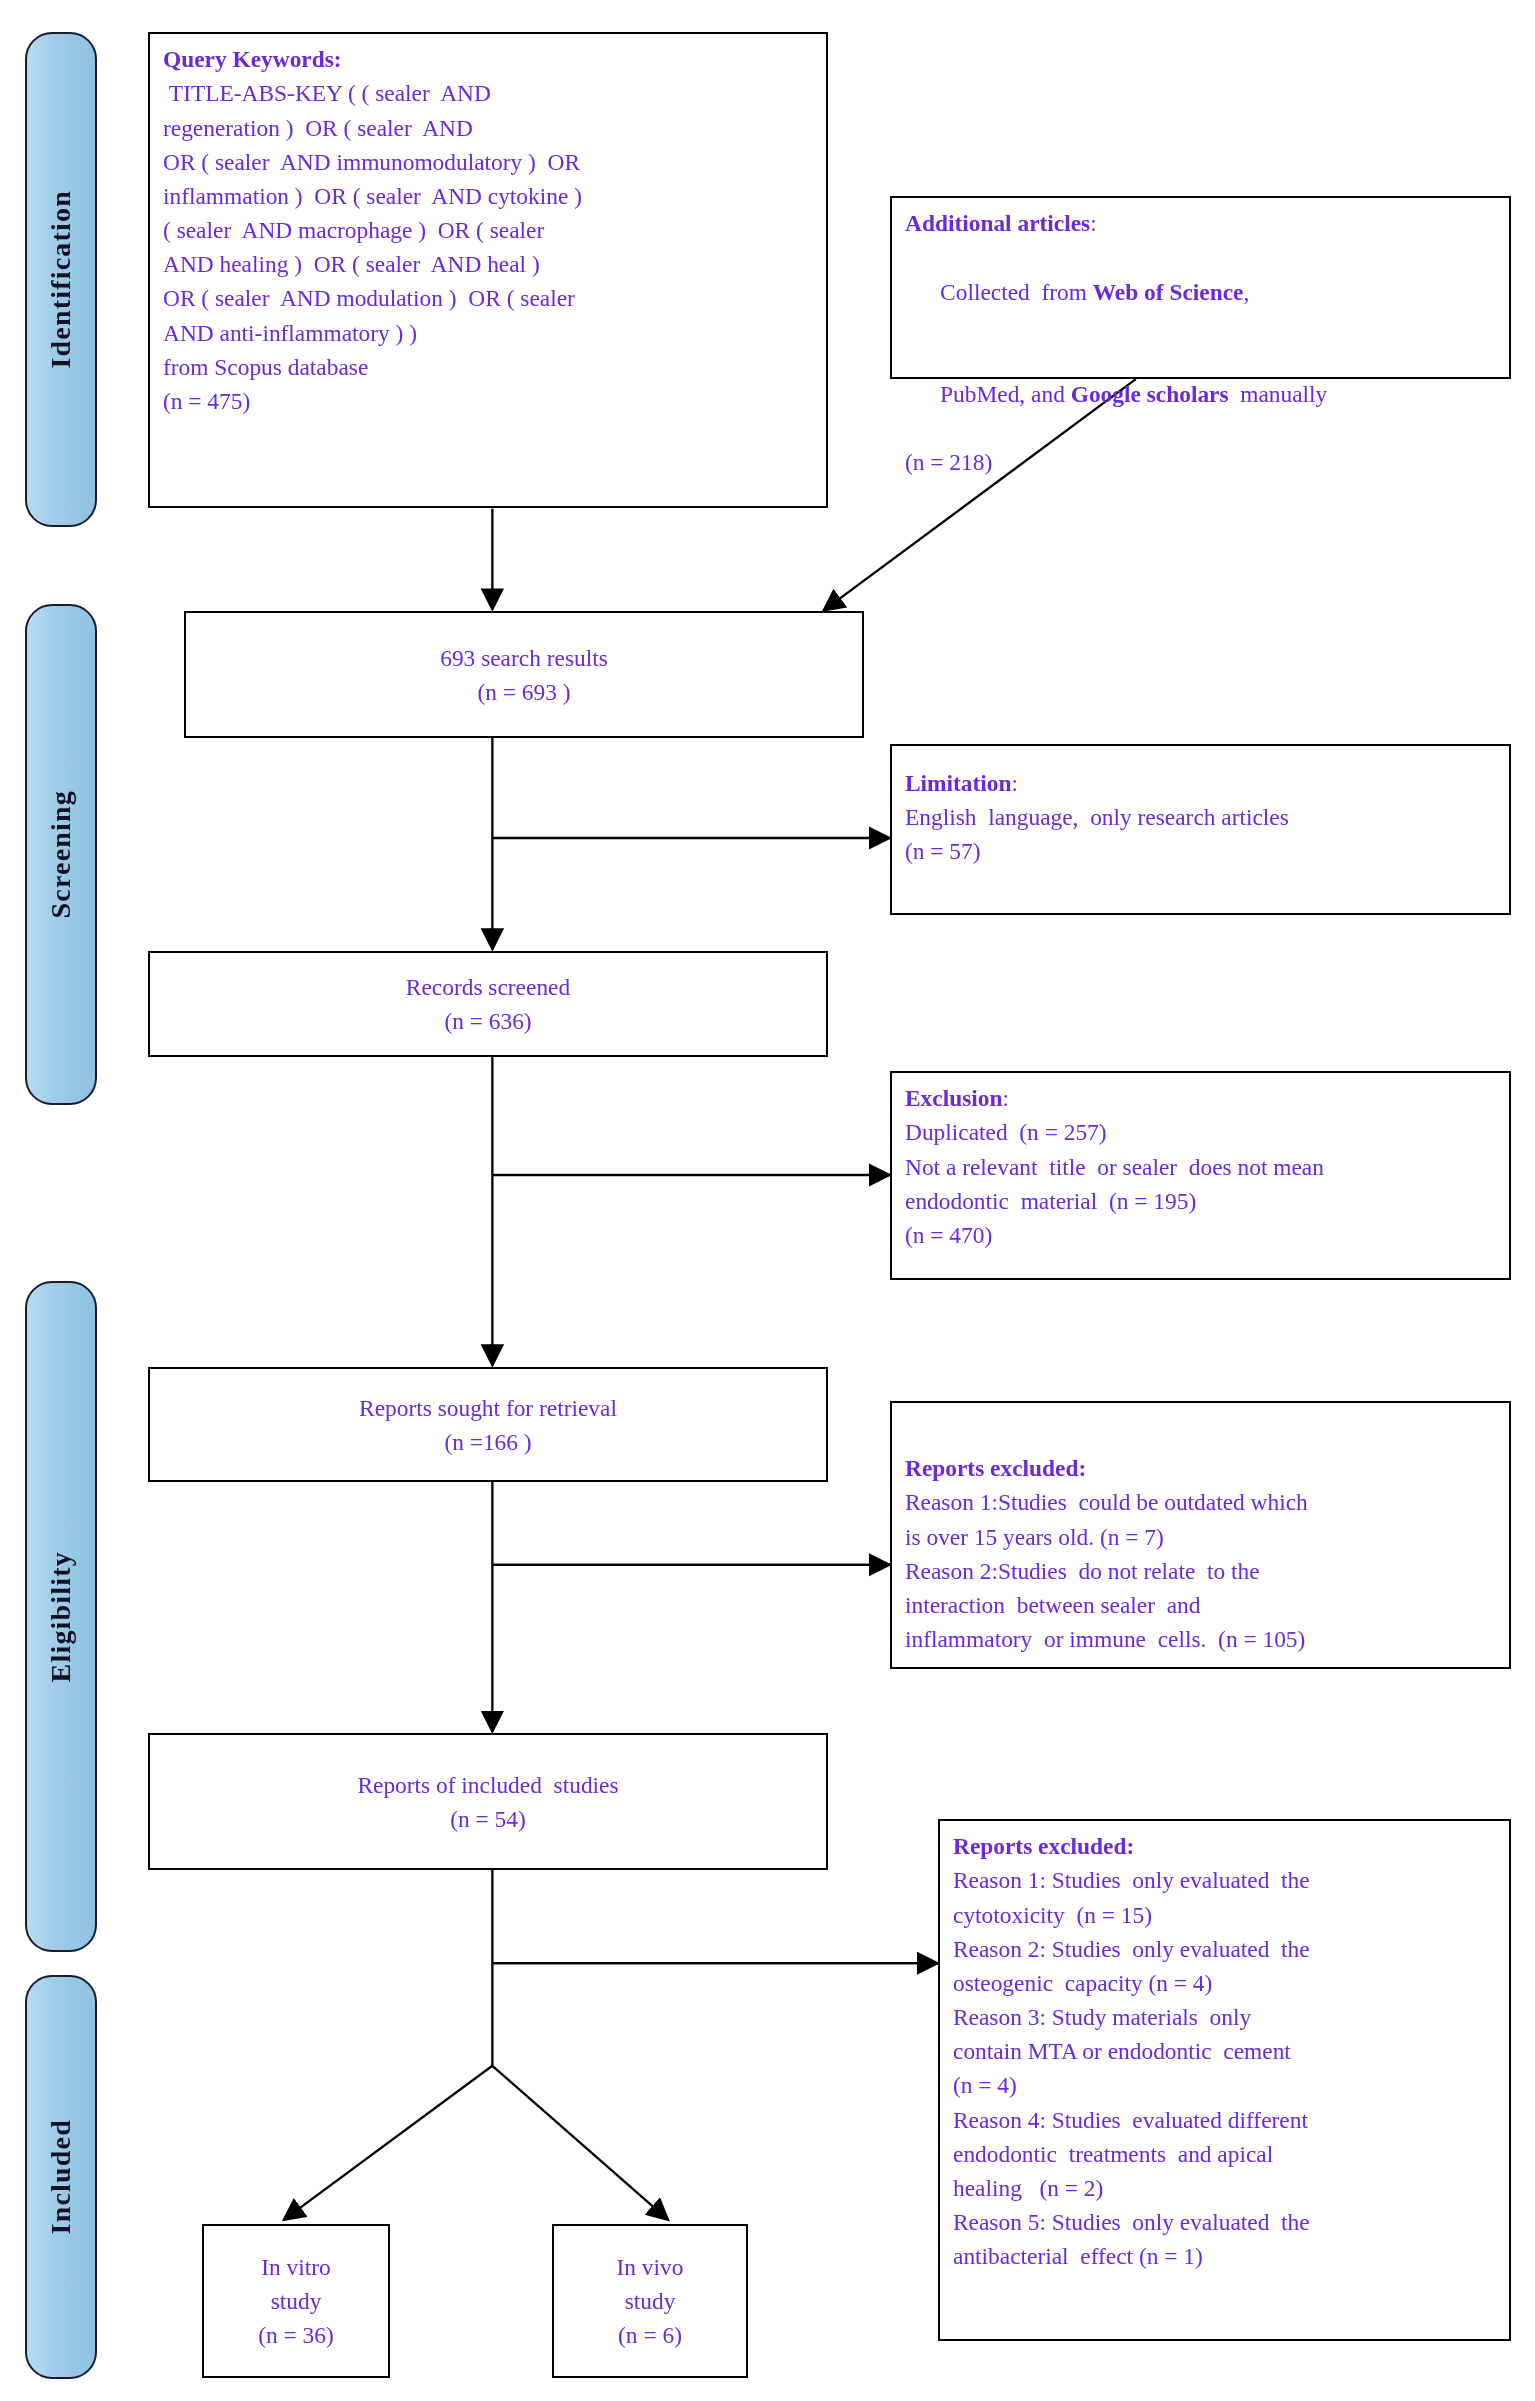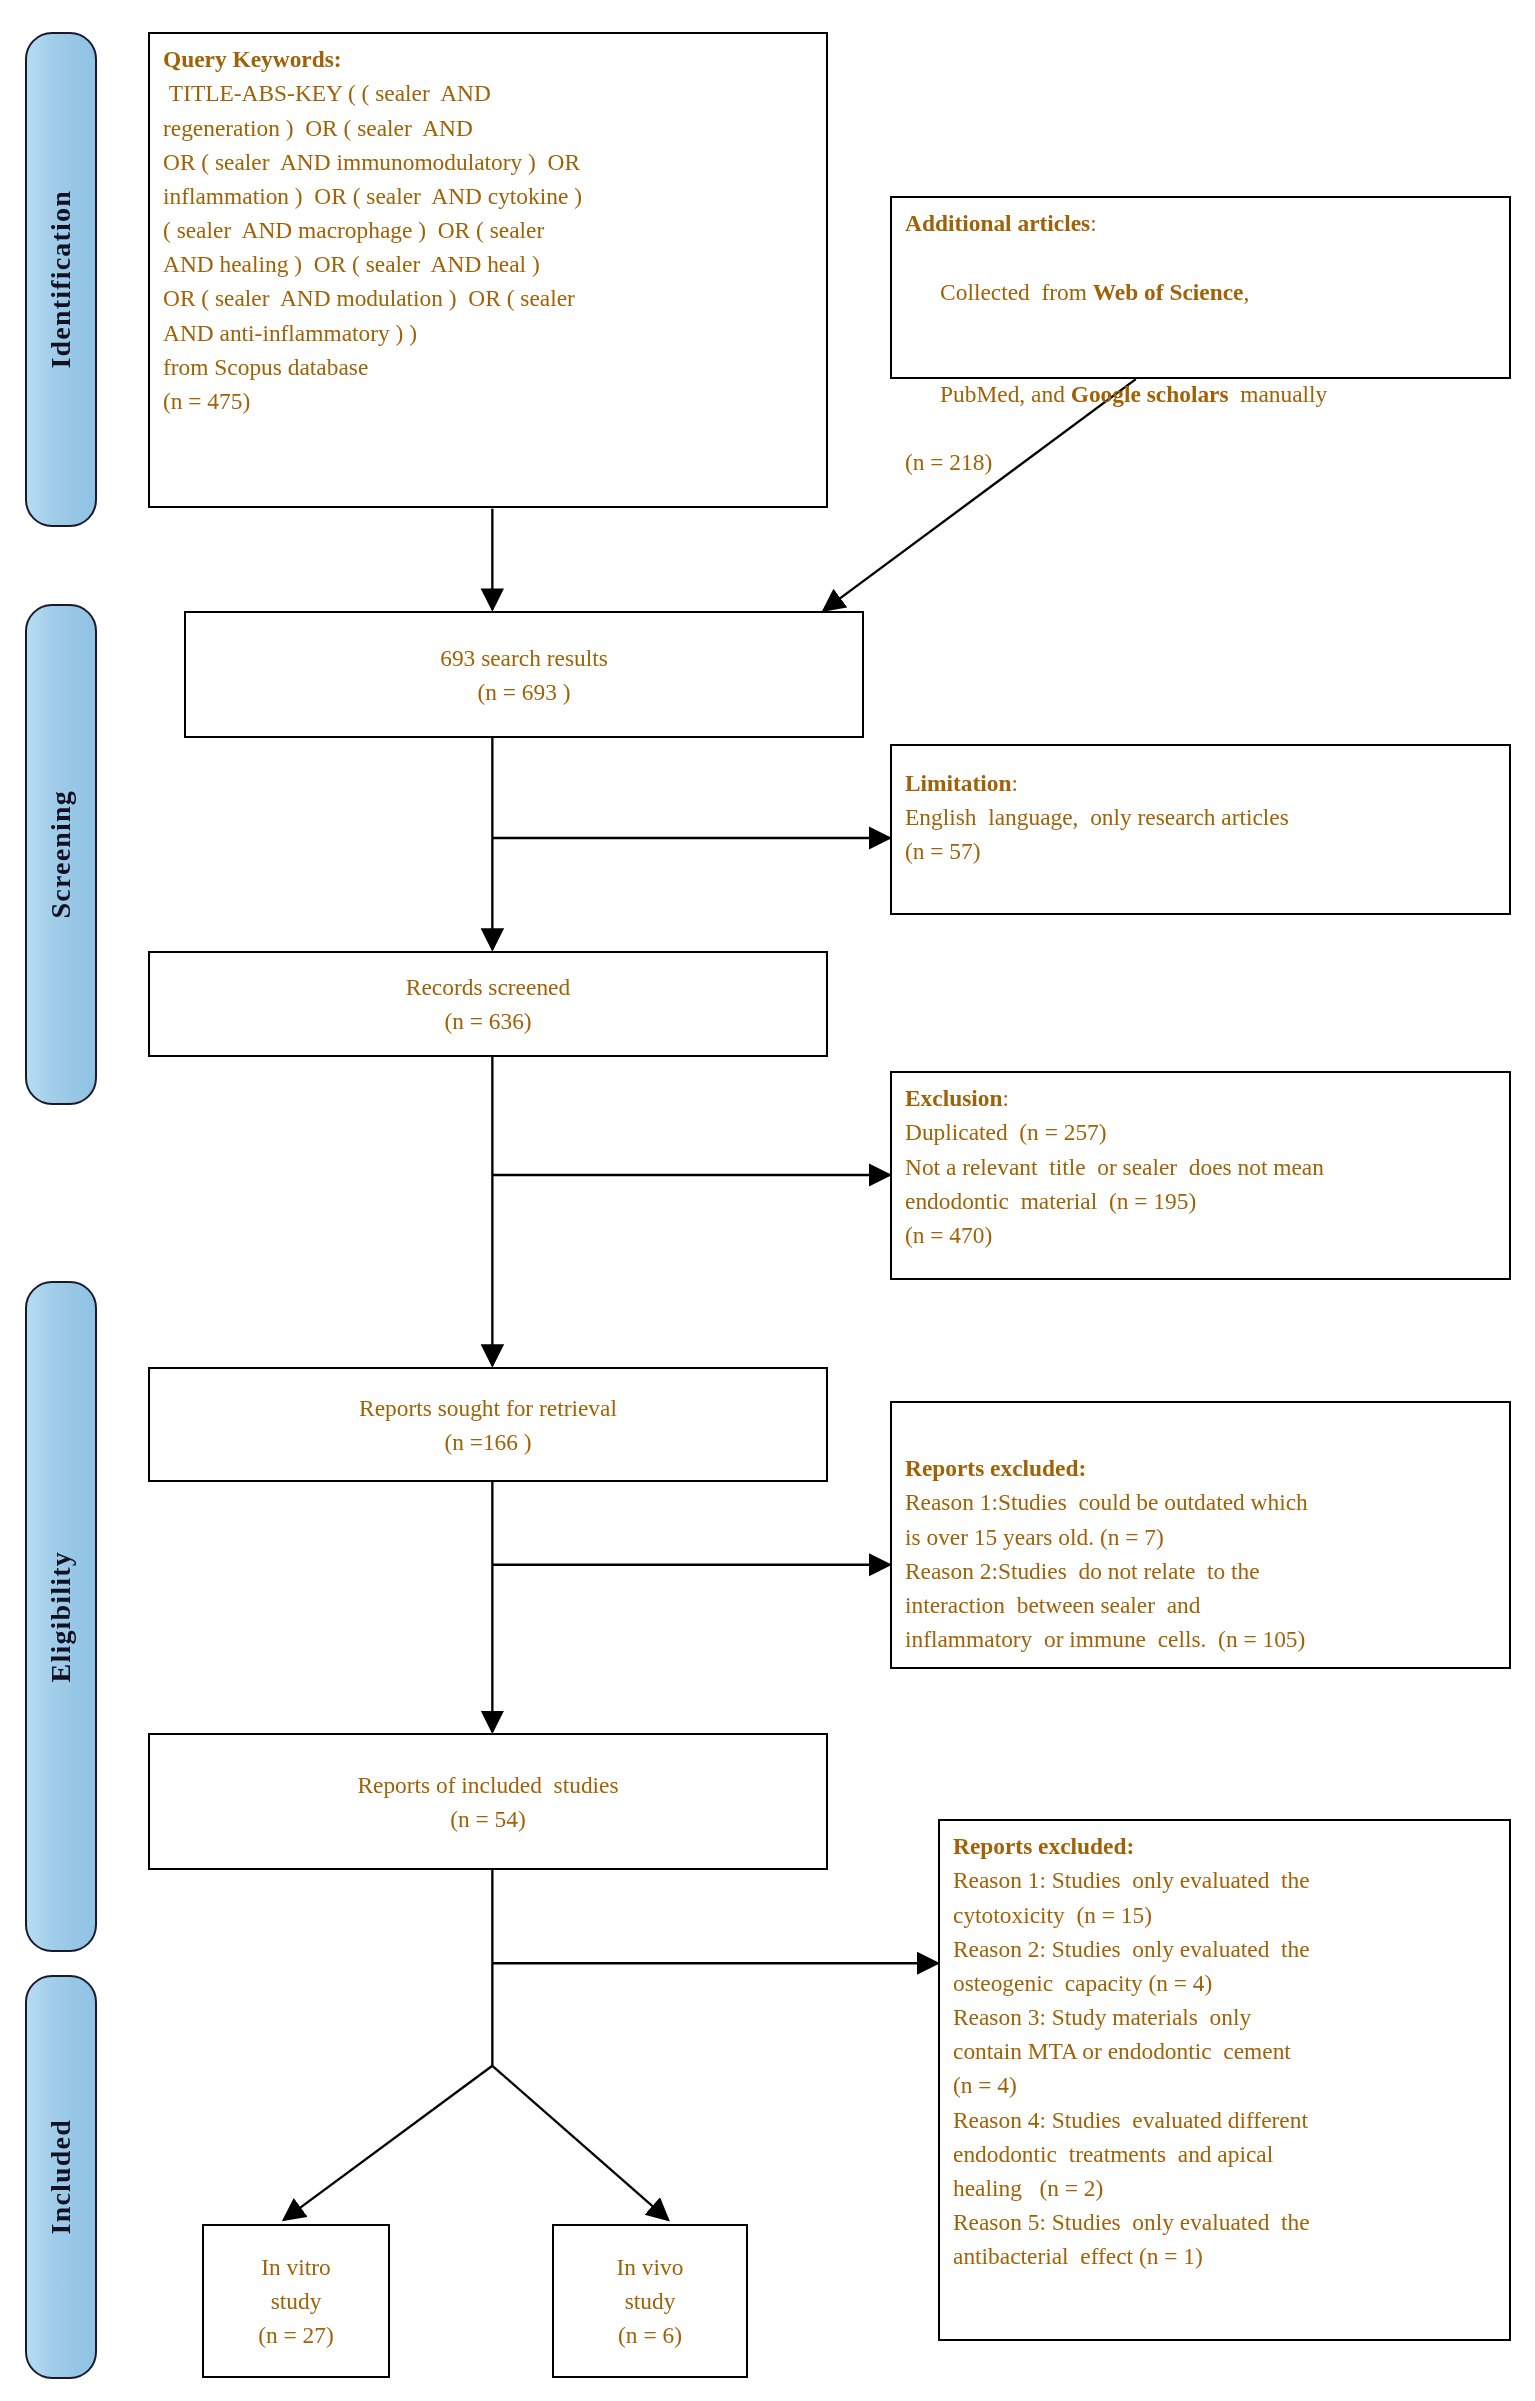--- a/index.html
+++ b/index.html
@@ -39,21 +39,21 @@
 
   
   .box {
     position: absolute;
     box-sizing: border-box;
     border: 2.3px solid #000000;
     background: #ffffff;
     padding: 8.2px 13px;
     font-size: 23.4px;
     line-height: 1.46;
-    color: #a16207;
+    color: #6d28d9;
   }
   .box.center-text { text-align: center; }
   .box .title { font-weight: bold; }
   .box .line { white-space: pre-wrap; }
   .box .line.c { }
   .box .vcenter {
     position: absolute;
     top: 50%;
     left: 0;
     right: 0;
@@ -219,21 +219,21 @@
     <div class="line">endodontic  treatments  and apical</div>
     <div class="line">healing   (n = 2)</div>
     <div class="line">Reason 5: Studies  only evaluated  the</div>
     <div class="line">antibacterial  effect (n = 1)</div>
   </div>
 
   <div class="box center-text" style="left:202px; top:2224px; width:188px; height:154px;">
     <div class="vcenter">
       <div class="line c">In vitro</div>
       <div class="line c">study</div>
-      <div class="line c">(n = 27)</div>
+      <div class="line c">(n = 36)</div>
     </div>
   </div>
 
   <div class="box center-text" style="left:552px; top:2224px; width:196px; height:154px;">
     <div class="vcenter">
       <div class="line c">In vivo</div>
       <div class="line c">study</div>
       <div class="line c">(n = 6)</div>
     </div>
   </div>

